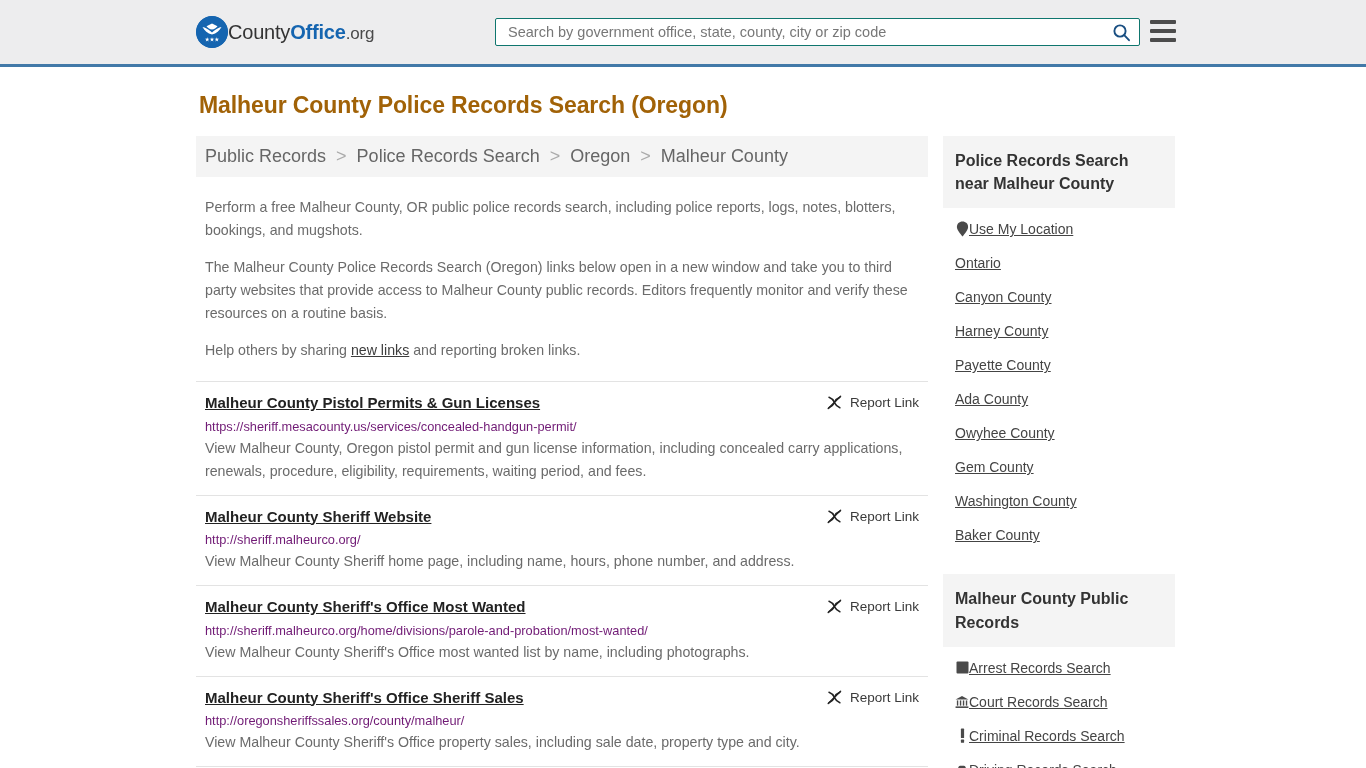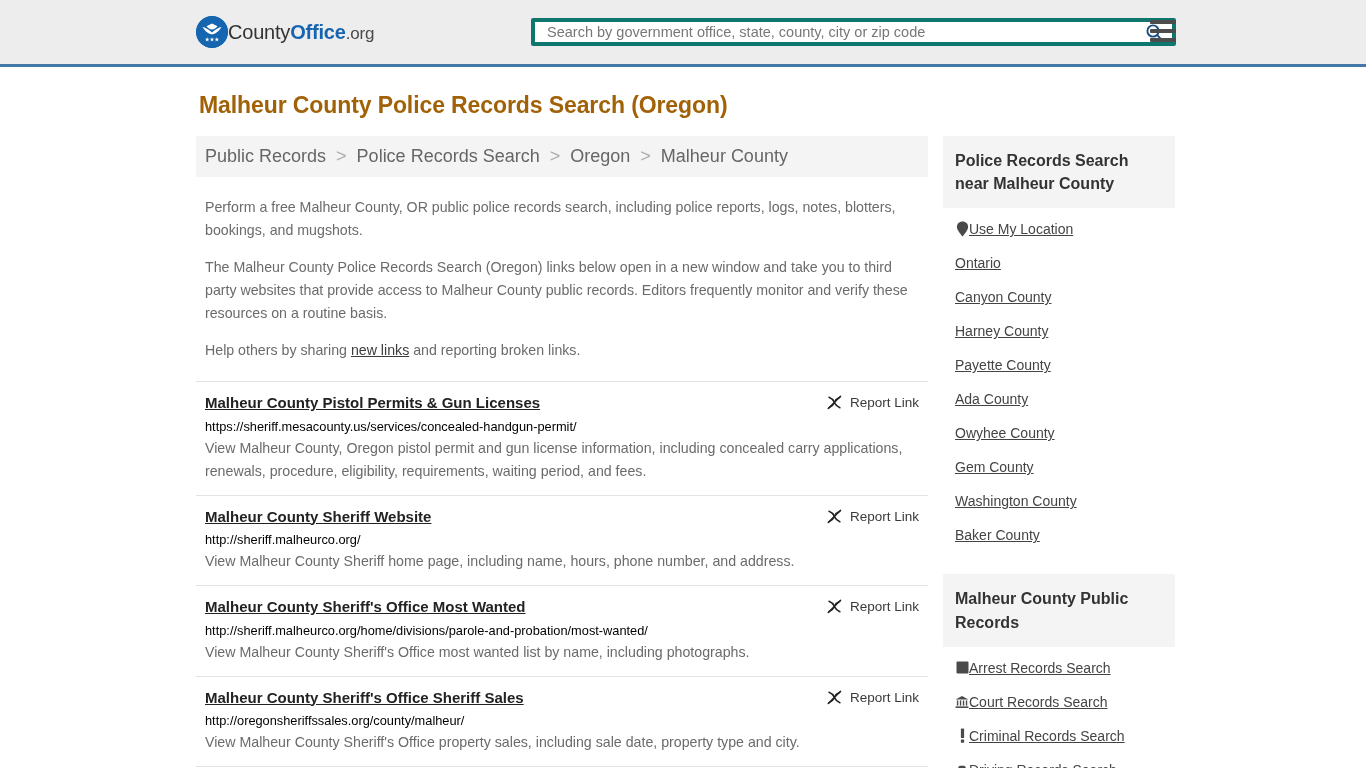--- a/index.html
+++ b/index.html
@@ -49,24 +49,23 @@
 
   .search-area {
     position: absolute;
     left: 495px;
     top: 18px;
     width: 645px;
     height: 28px;
     display: flex;
     align-items: center;
     background: #ffffff;
-    border: 4px solid #0f766e;
+    border: 1px solid #0f766e;
     border-radius: 2px;
     padding: 0 8px 0 10px;
-    margin-left: 36px;
   }
   .search-input {
     flex: 1 1 auto;
     border: none;
     outline: none;
     font-size: 14.5px;
     color: #555;
     font-family: "Liberation Sans", sans-serif;
     background: transparent;
   }
@@ -163,21 +162,21 @@
     white-space: nowrap;
     cursor: pointer;
     margin-left: 16px;
     padding-top: 1px;
   }
   .report-link .unlink-icon { line-height: 0; }
   .result-url {
     display: block;
     margin-top: 6px;
     font-size: 12.8px;
-    color: #000000;
+    color: #701a75;
     text-decoration: none;
     word-break: break-all;
   }
   .result-desc {
     margin: 3px 0 0 0;
     font-size: 14.2px;
     line-height: 1.62;
     color: #6b6b6b;
   }
 

